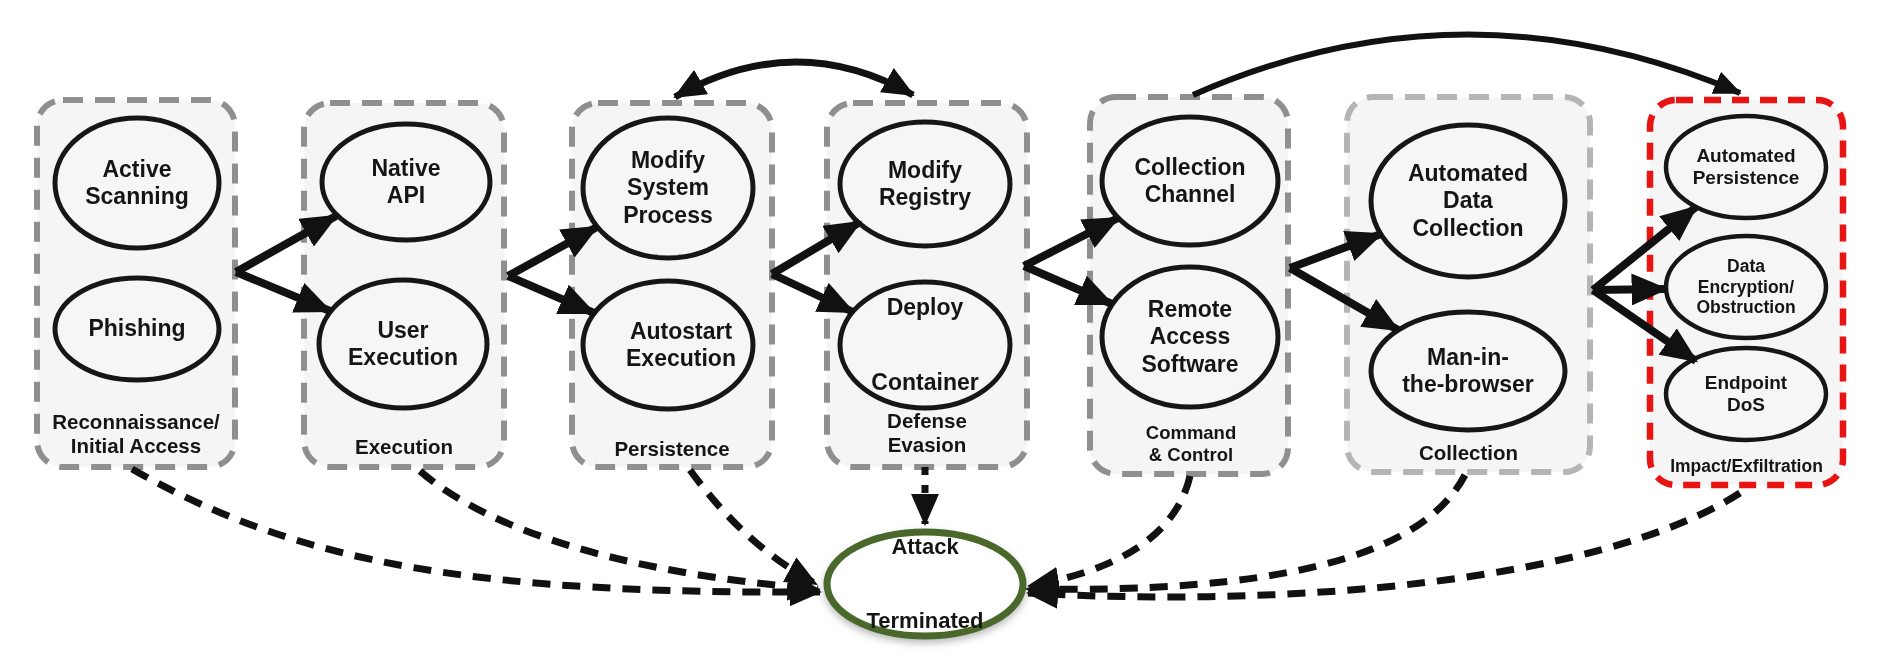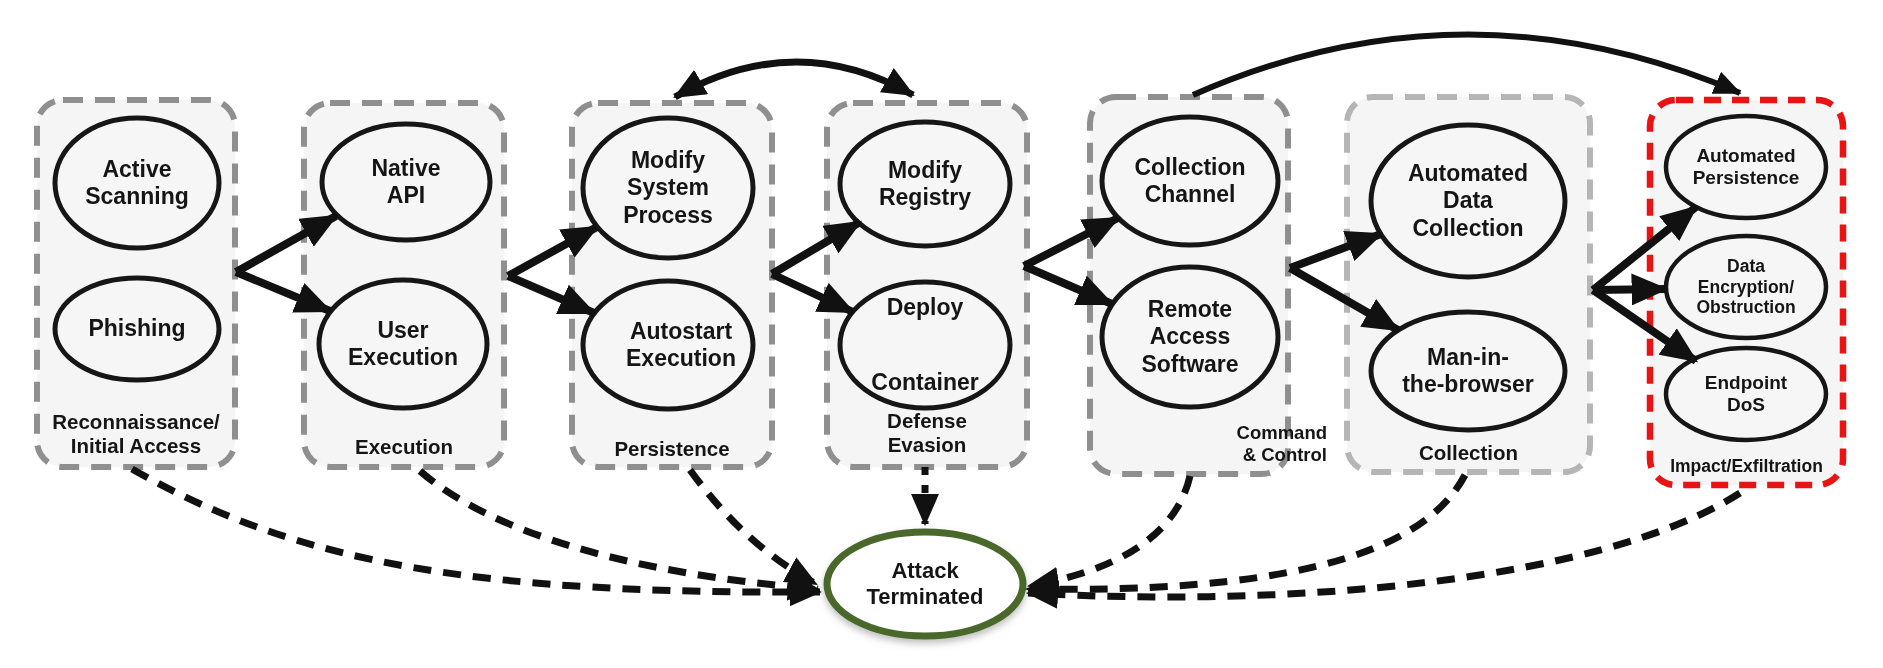--- a/index.html
+++ b/index.html
@@ -15,21 +15,21 @@
     position:absolute;
     display:flex;flex-direction:column;
     align-items:center;justify-content:center;
     text-align:center;
     font-weight:700;color:#151515;
     line-height:1.18;
     pointer-events:none;
     white-space:nowrap;
   }
   .fs23{font-size:23px;}
-  .fs22{font-size:22px;}
+  .fs22{font-size:22px;justify-content:space-between;}
   .fs20{font-size:20.5px;}
   .fs19{font-size:19px;}
   .fs18{font-size:18.5px;}
   .fs17{font-size:17.5px;}
 </style>
 </head>
 <body>
 
 <div id="stage">
 
@@ -173,21 +173,21 @@
   <div class="lbl fs20" style="left:304px;top:430px;width:200px;height:34px;">
     <div>Execution</div>
   </div>
   <div class="lbl fs20" style="left:572px;top:432px;width:200px;height:34px;">
     <div>Persistence</div>
   </div>
   <div class="lbl fs20" style="left:827px;top:402px;width:200px;height:62px;text-align:right;">
     <div>Defense</div>
     <div>Evasion</div>
   </div>
-  <div class="lbl fs18" style="left:1129px;top:414px;width:198px;height:60px;align-items:flex-end;">
+  <div class="lbl fs18" style="left:1092px;top:414px;width:198px;height:60px;">
     <div>Command</div>
     <div>&amp; Control</div>
   </div>
   <div class="lbl fs20" style="left:1347px;top:436px;width:243px;height:34px;">
     <div>Collection</div>
   </div>
   <div class="lbl fs17" style="left:1650px;top:449px;width:193px;height:34px;">
     <div>Impact/Exfiltration</div>
   </div>
 

